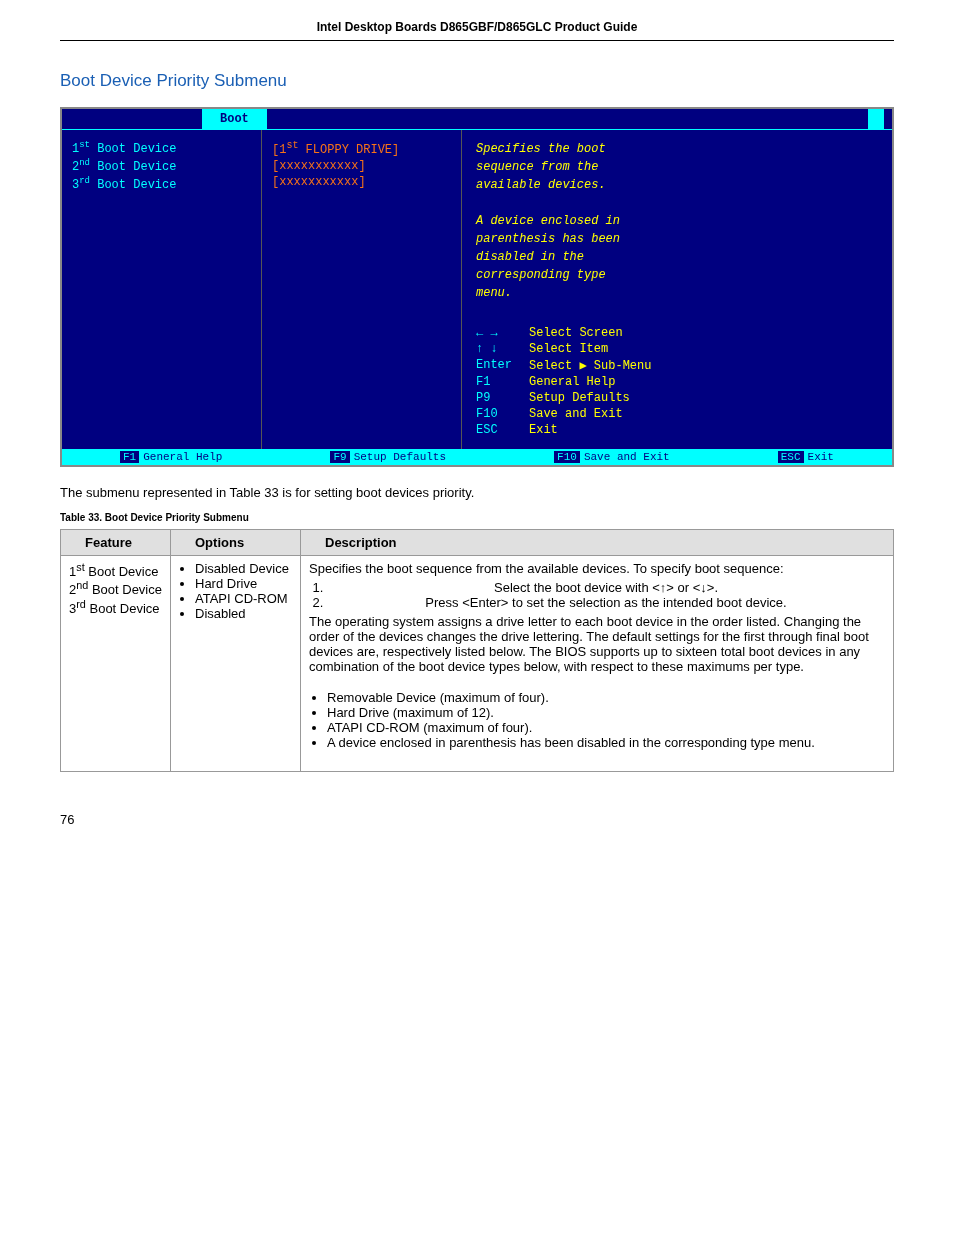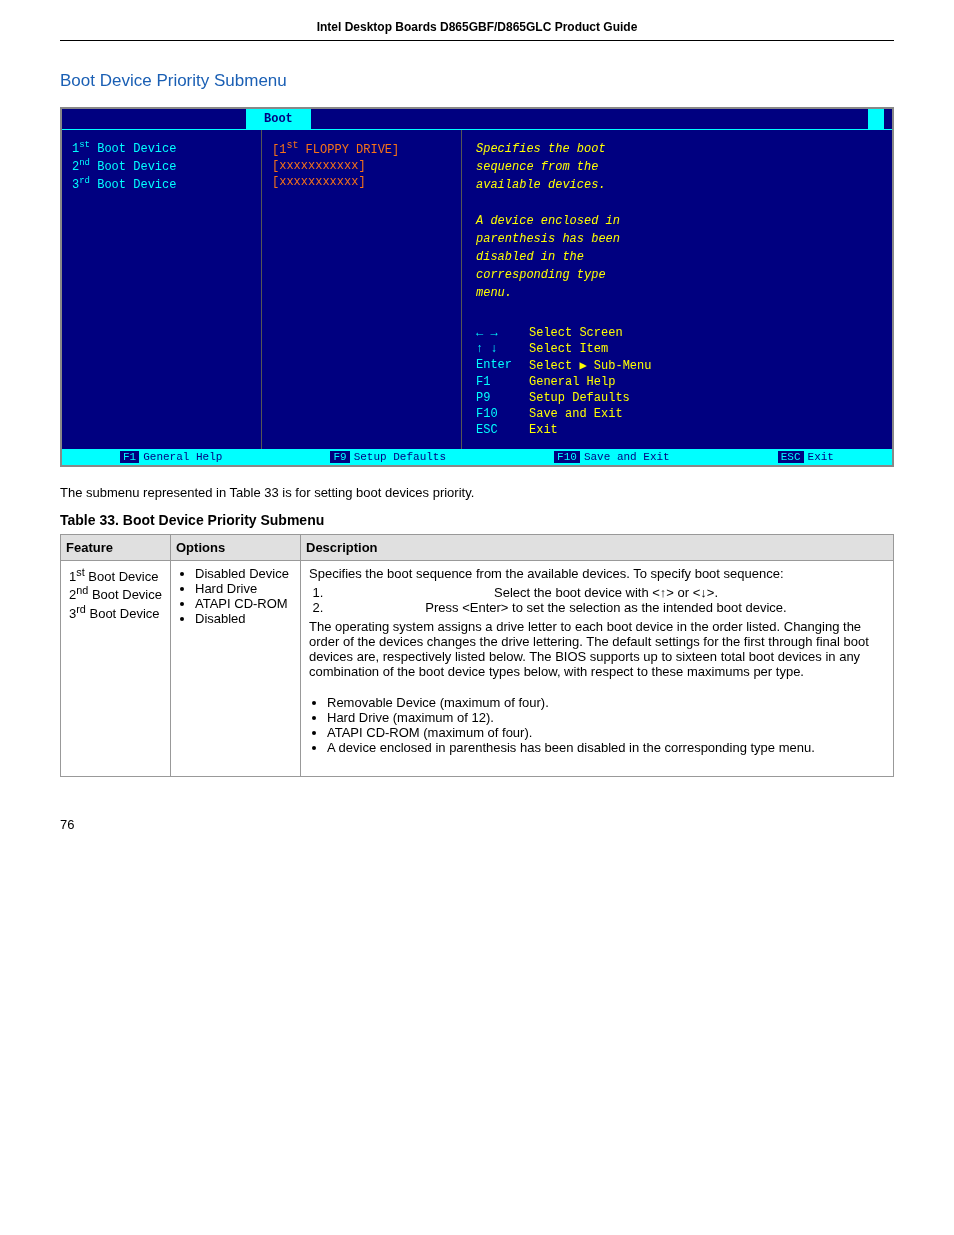--- a/index.html
+++ b/index.html
@@ -34,21 +34,20 @@
       font-family: 'Courier New', monospace;
       font-size: 12px;
       margin-bottom: 18px;
       display: flex;
       flex-direction: column;
     }
     .bios-tab-bar {
       display: flex;
       background: #000080;
       border-bottom: 1px solid #00ffff;
-      padding-left: 44px;
     }
     .bios-tab {
       padding: 3px 18px;
       color: #00ffff;
       font-family: 'Courier New', monospace;
       font-size: 12px;
     }
     .bios-tab.active {
       background: #00ffff;
       color: #000080;
@@ -128,32 +127,32 @@
       color: #00ffff;
       padding: 0 3px;
     }
     
     .submenu-text {
       margin-bottom: 12px;
       font-size: 13px;
     }
     .table-caption {
       font-weight: bold;
-      font-size: 14px;
+      font-size: 10px;
       margin-bottom: 6px;
     }
     table.data-table {
       width: 100%;
       border-collapse: collapse;
       font-size: 13px;
     }
     table.data-table th {
       background: #e0e0e0;
       border: 1px solid #999;
-      padding: 5px 5px;
+      padding: 5px 24px;
       text-align: left;
       font-weight: bold;
     }
     table.data-table td {
       border: 1px solid #999;
       padding: 5px 8px;
       vertical-align: top;
     }
     .feature-col {
       white-space: nowrap;

